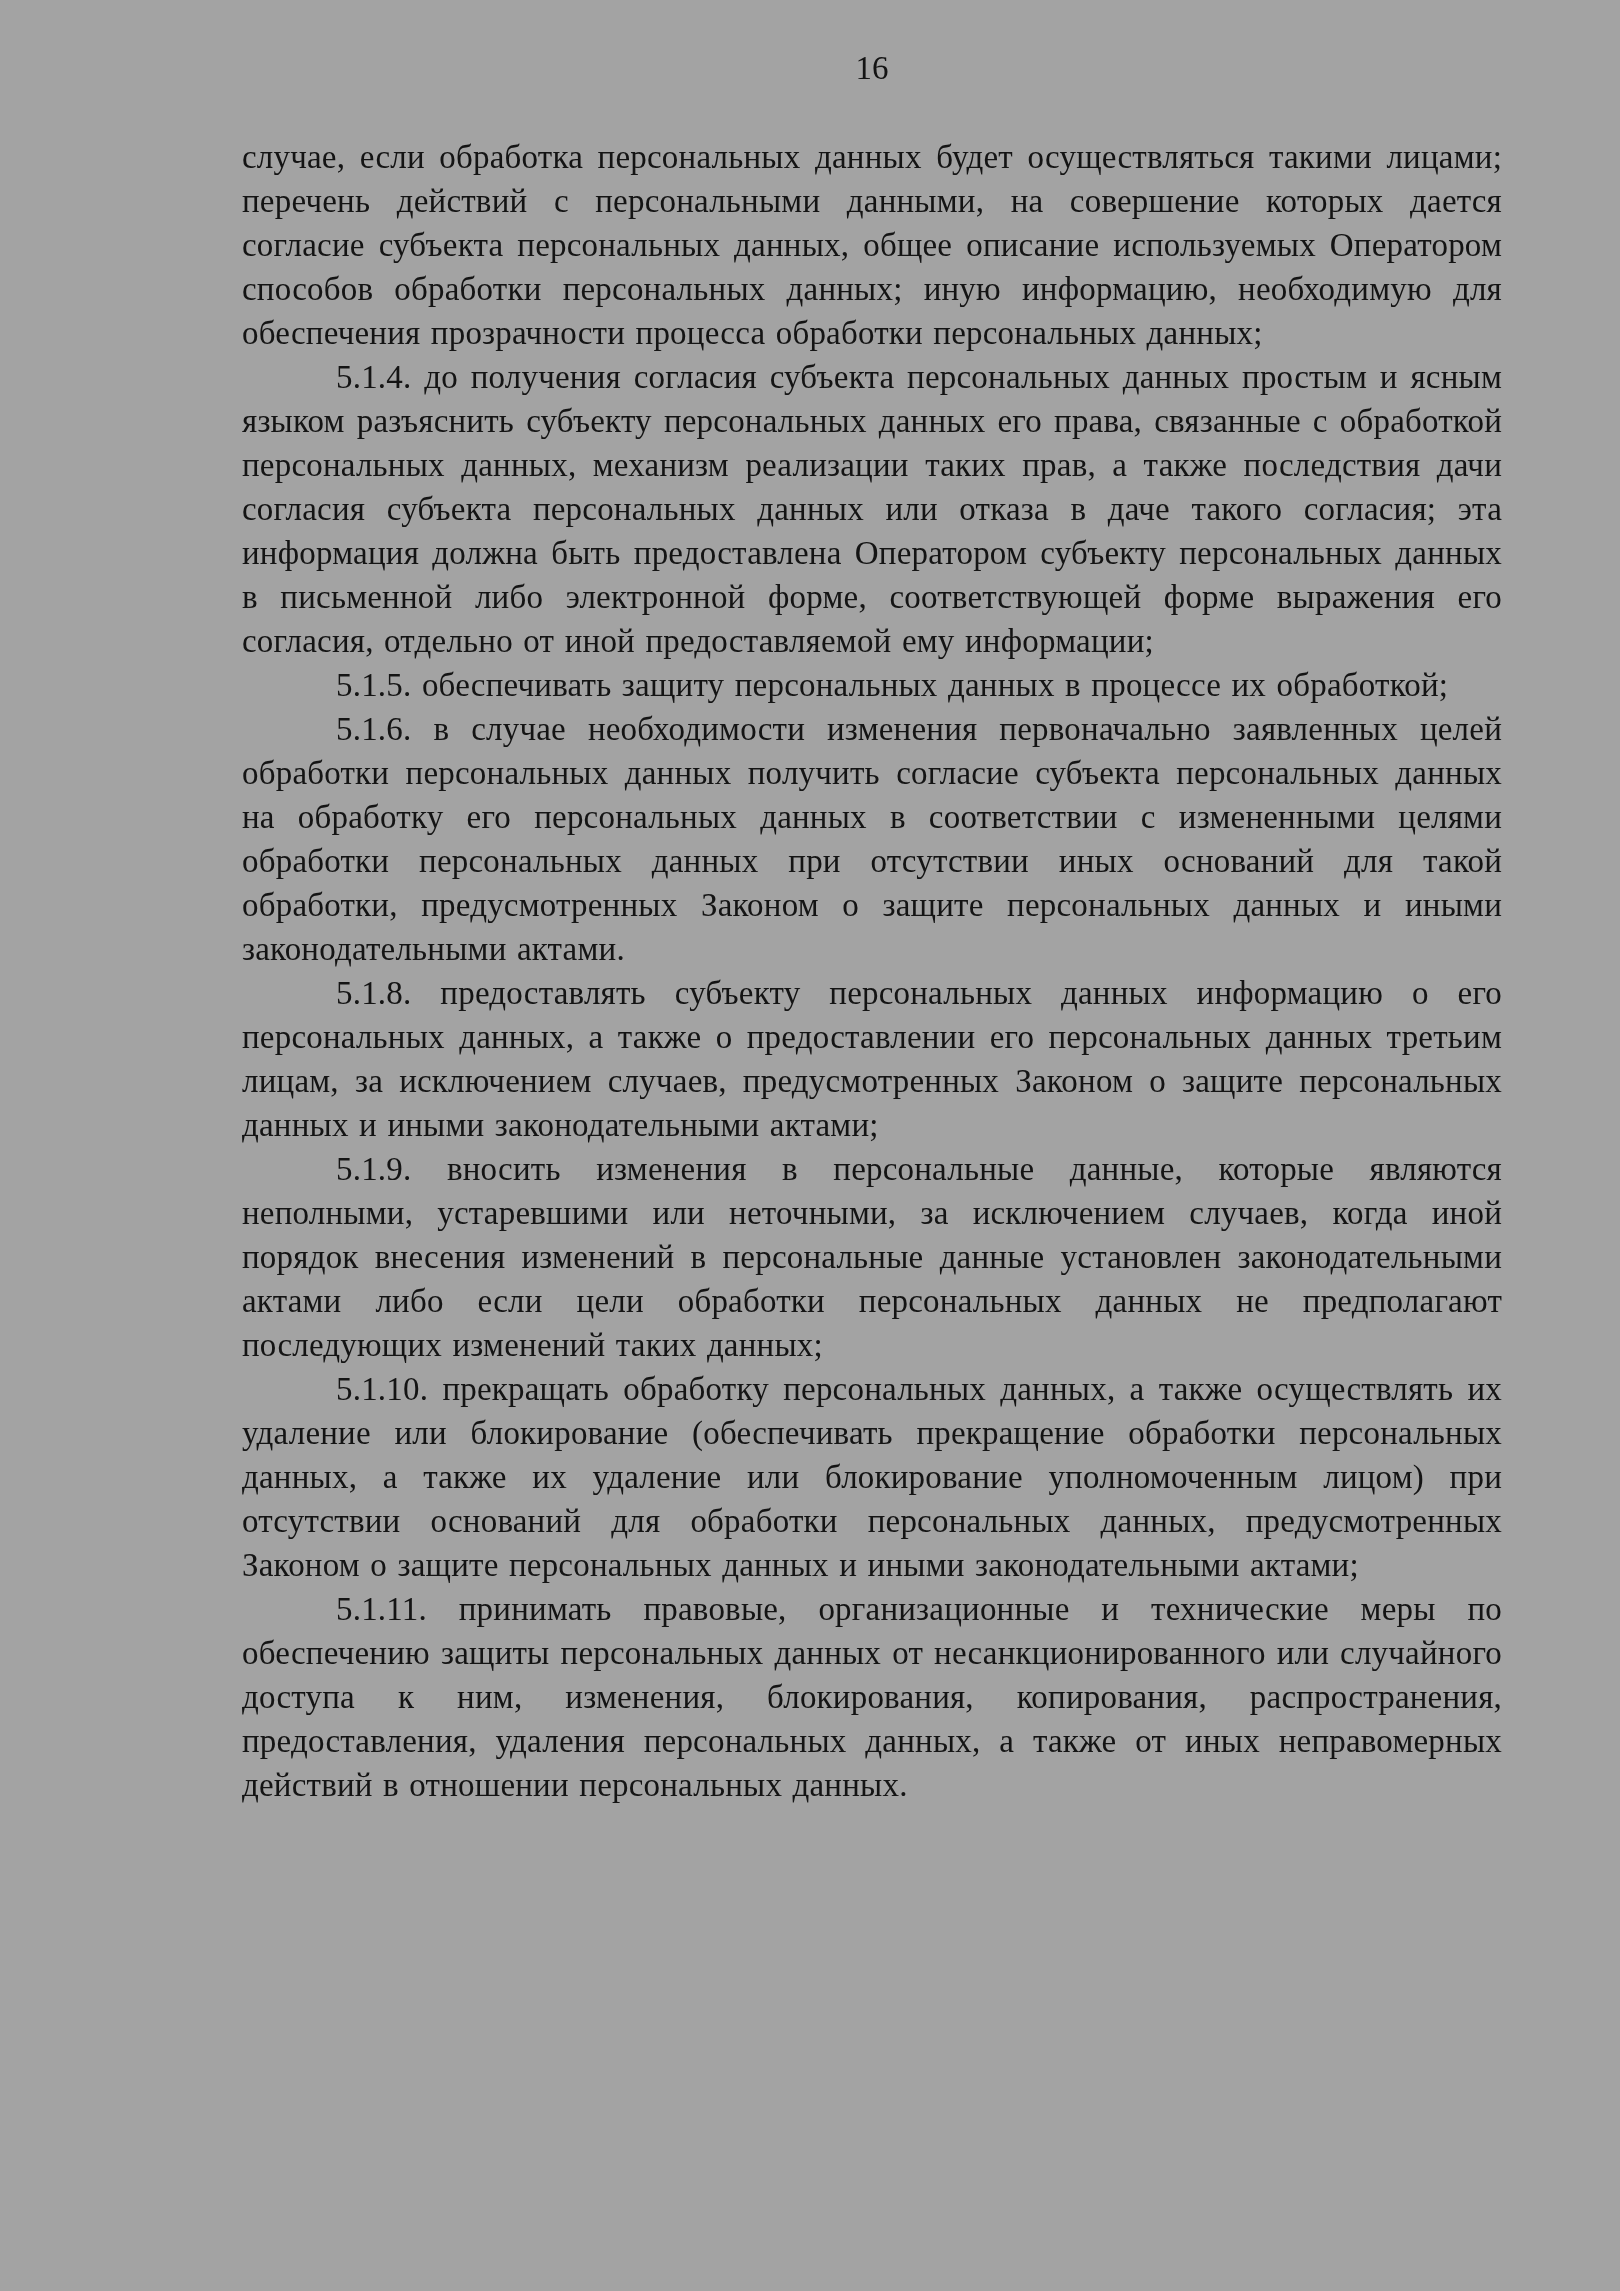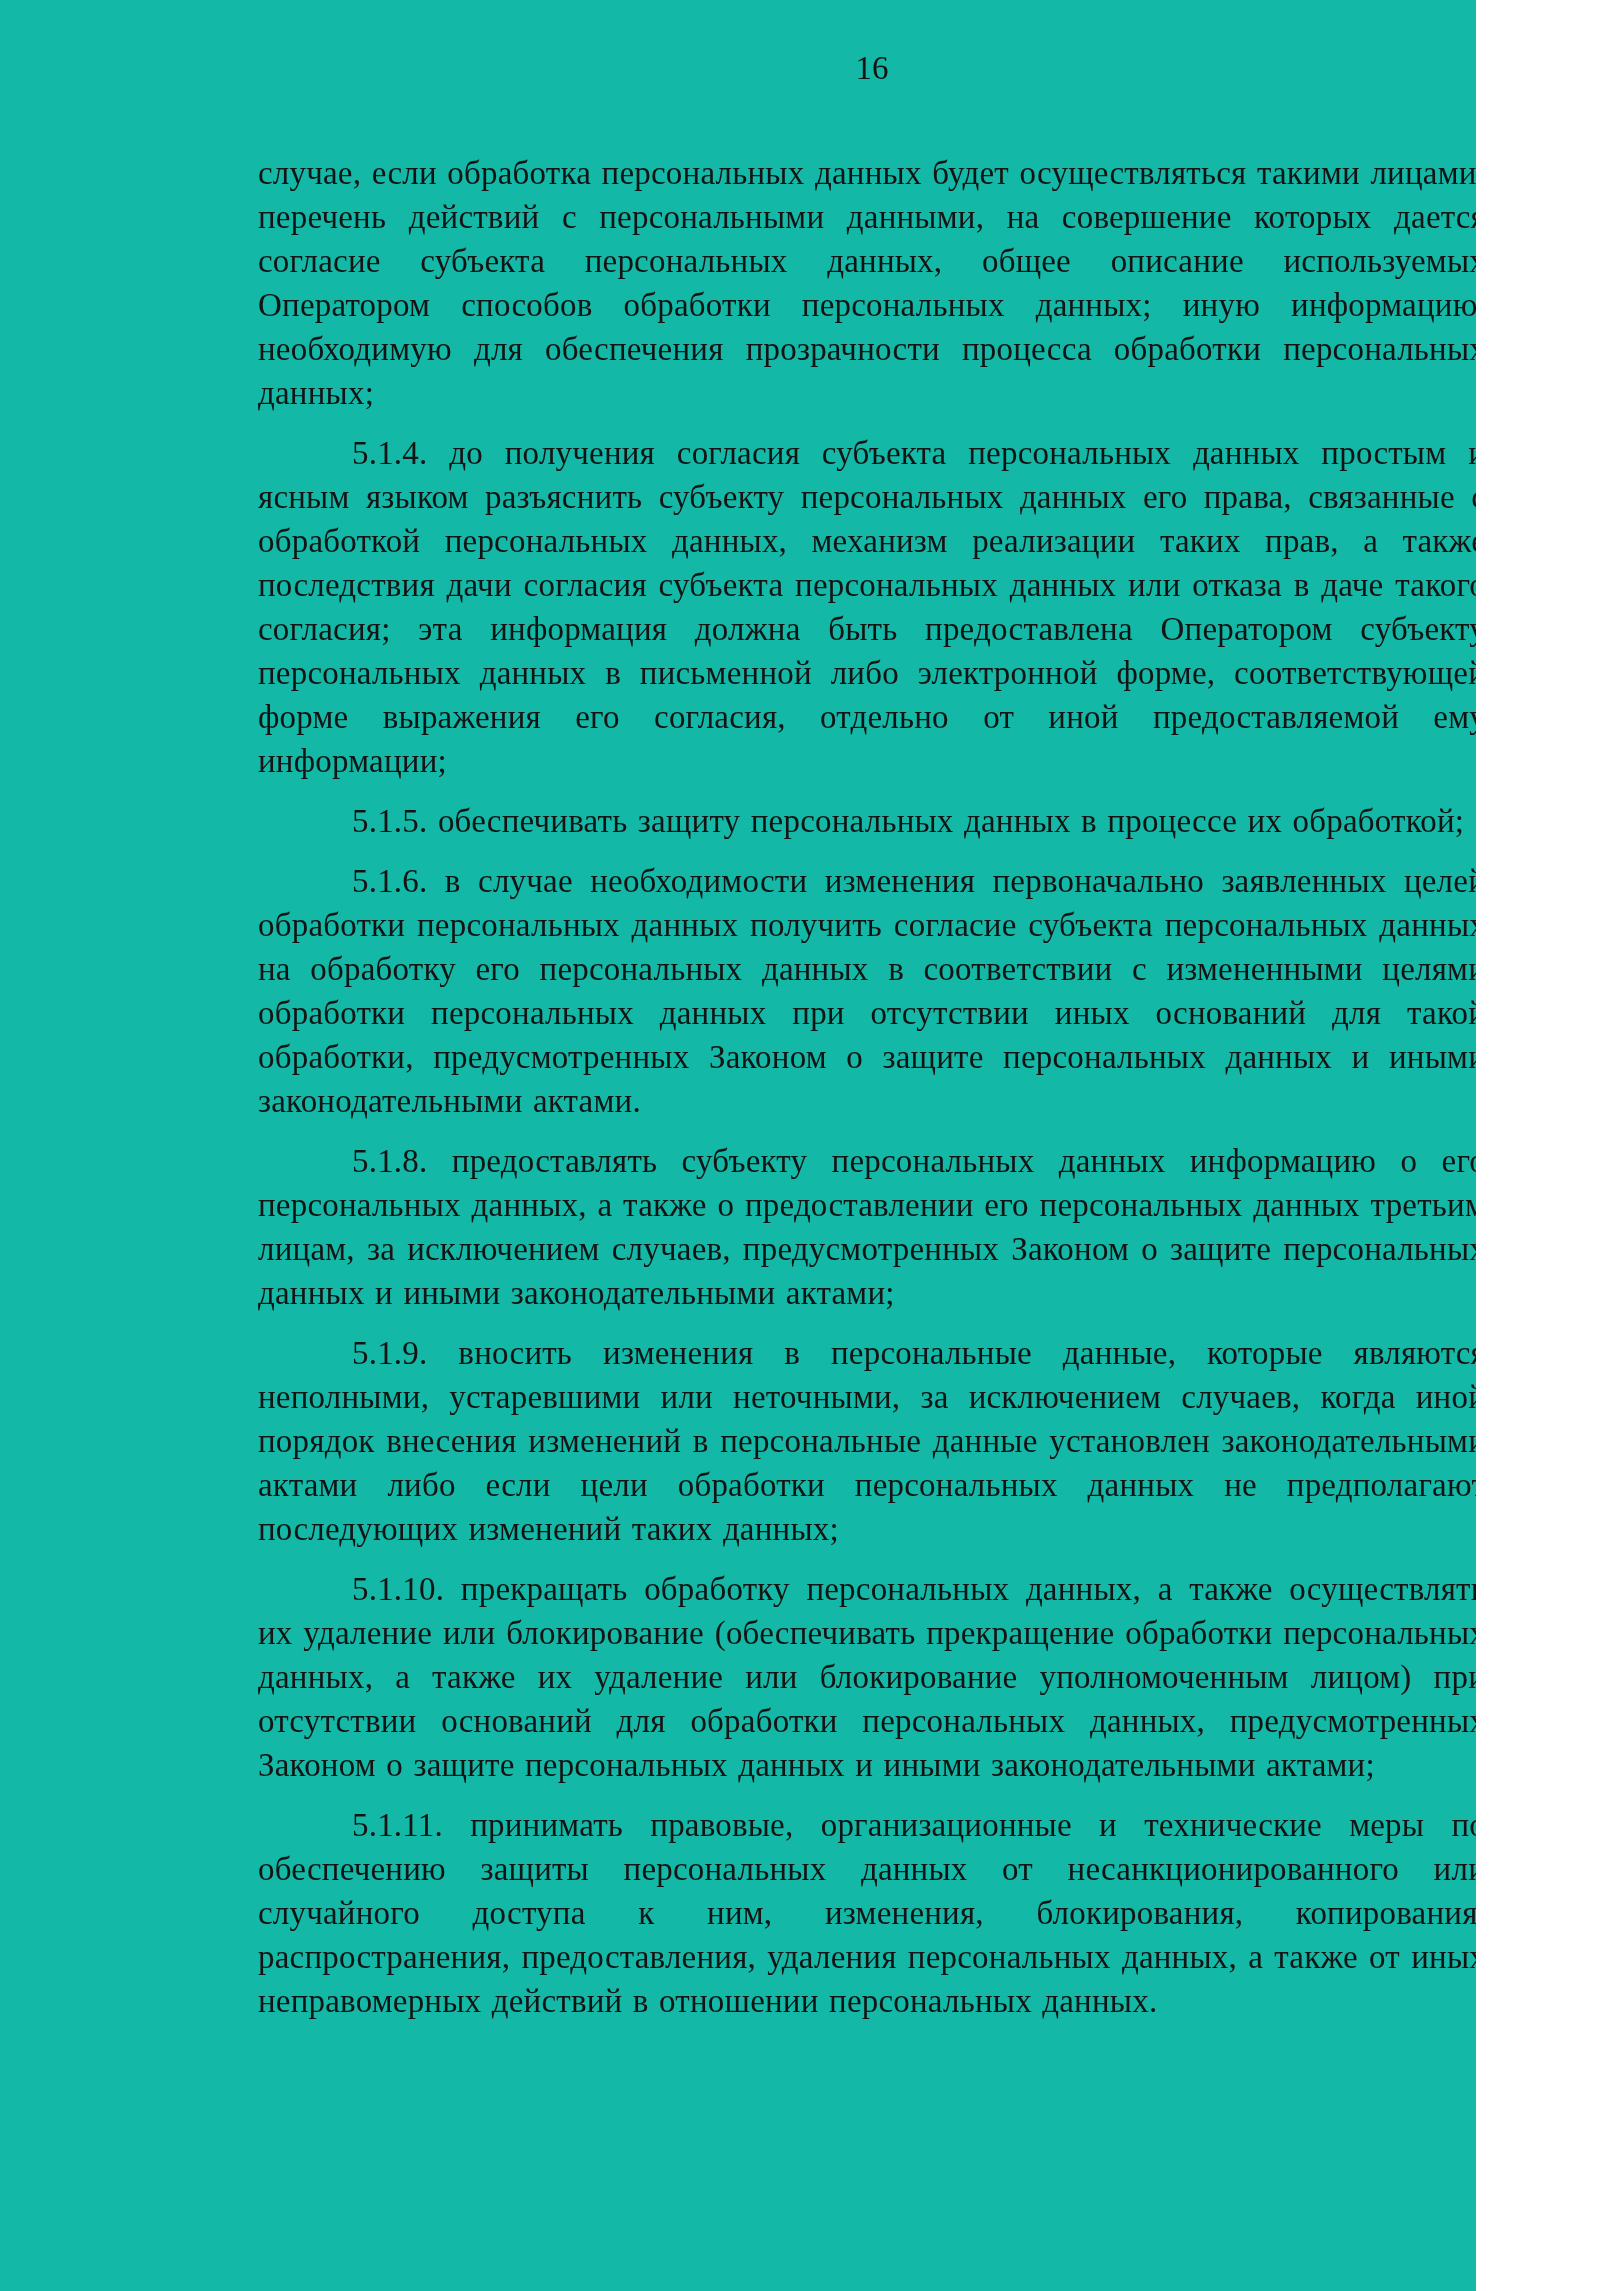--- a/index.html
+++ b/index.html
@@ -2,43 +2,43 @@
 <html lang="ru"><head>
 <meta charset="utf-8">
 <style>
   html, body {
     margin: 0;
     padding: 0;
     background: #ffffff;
   }
   .page {
     position: relative;
-    width: 1476px;
+    width: 1620px;
     height: 2292px;
-    background: #14b8a6;
+    background: #a3a3a3;
     color: #141414;
     font-family: "Liberation Serif", "DejaVu Serif", serif;
     overflow: hidden;
   }
   .page-number {
     position: absolute;
     top: 49px;
     left: 872px;
     transform: translateX(-50%);
     font-size: 33px;
     line-height: 39px;
   }
   .text-block {
     position: absolute;
     left: 242px;
     top: 135px;
     width: 1260px;
   }
   .para {
-    margin: 16px;
+    margin: 0;
     font-size: 33px;
     line-height: 44px;
     text-align: justify;
     word-spacing: 2px;
     letter-spacing: 0.2px;
   }
   .para.indent {
     text-indent: 94px;
   }
 </style>

